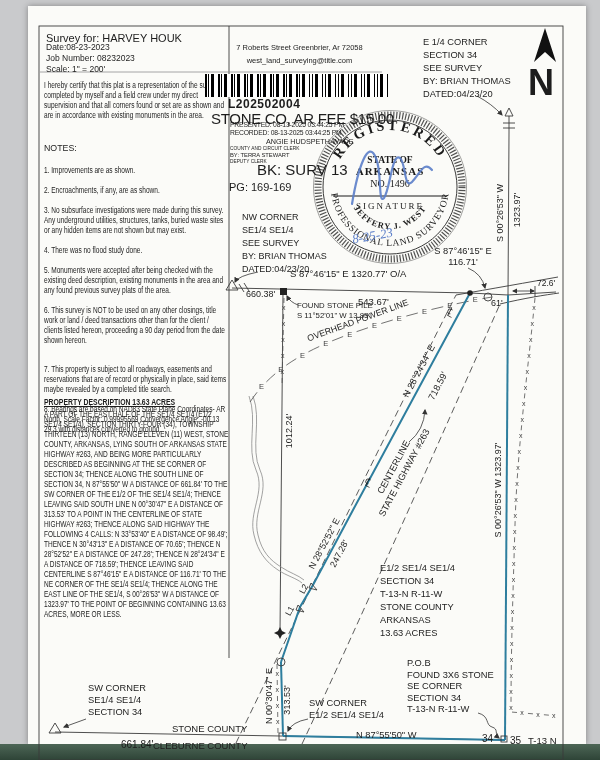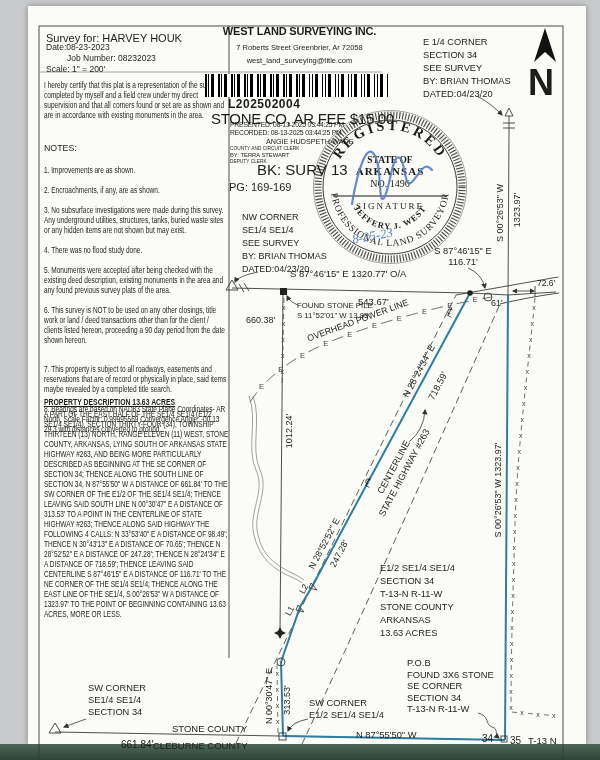--- a/index.html
+++ b/index.html
@@ -172,27 +172,26 @@
       <textPath href="#sealName" startOffset="50%" text-anchor="middle">JEFFERY J.   WEST</textPath>
     </text>
     <text x="390" y="163" text-anchor="middle" font-family="Liberation Serif,serif" font-size="9.5" font-weight="bold" fill="#1a1a1a">STATE OF</text>
     <text x="390" y="175" text-anchor="middle" font-family="Liberation Serif,serif" font-size="11" font-weight="bold" letter-spacing="1" fill="#1a1a1a">ARKANSAS</text>
     <text x="390" y="187" text-anchor="middle" font-family="Liberation Serif,serif" font-size="10" fill="#1a1a1a">NO. 1496</text>
     <line x1="333" y1="196" x2="447" y2="196" stroke="#1a1a1a" stroke-width="1.2"></line>
     <text x="390" y="209" text-anchor="middle" font-family="Liberation Serif,serif" font-size="9" letter-spacing="2" fill="#1a1a1a">SIGNATURE</text>
     <path d="M352,204 C358,168 368,138 376,158 C382,172 378,205 384,198 C390,190 392,152 400,158 C406,163 404,190 412,182 C420,174 424,160 432,170" fill="none" stroke="#5b7ec9" stroke-width="2.2" stroke-linecap="round" opacity=".9"></path>
   </svg>
 
-  <div class="lbl" style="left:212px;top:24px;width:175px;text-align:center;font-size:11px;font-weight:bold;letter-spacing:-.2px;">WEST LAND SURVEYING INC.</div>
   <div class="lbl" style="left:212px;top:43px;width:175px;text-align:center;font-size:7.5px;">7 Roberts Street  Greenbrier, Ar 72058</div>
   <div class="lbl" style="left:212px;top:56px;width:175px;text-align:center;font-size:7.5px;">west_land_surveying@title.com</div>
 
   <div class="lbl" style="left:46px;top:31px;font-size:11px;">Survey for: HARVEY HOUK</div>
   <div class="lbl" style="left:46px;top:42px;font-size:8.5px;">Date:08-23-2023</div>
-  <div class="lbl" style="left:46px;top:53px;font-size:8.5px;margin-left:21px;">Job Number: 08232023</div>
+  <div class="lbl" style="left:46px;top:53px;font-size:8.5px;">Job Number: 08232023</div>
   <div class="lbl" style="left:46px;top:64px;font-size:8.5px;">Scale: 1" = 200'</div>
 
   <div class="lbl cond" style="left:44px;top:80px;">I hereby certify that this plat is a representation of the survey completed by myself and a field crew under my direct supervision and that all corners found or set are as shown and are in accordance with existing monuments in the area.</div>
   <div class="lbl" style="left:44px;top:143px;font-size:8.8px;">NOTES:</div>
   <div class="lbl cond" style="left:44px;top:155px;">
     <div class="note">1. Improvements are as shown.</div>
     <div class="note">2. Encroachments, if any, are as shown.</div>
     <div class="note">3. No subsurface investigations were made during this survey.  Any underground utilities, structures, tanks, buried waste sites or any hidden items are not shown but may exist.</div>
     <div class="note">4. There was no flood study done.</div>
     <div class="note">5. Monuments were accepted after being checked with the existing deed description, existing monuments in the area and any found previous survey plats of the area.</div>
@@ -222,21 +221,21 @@
 SECTION 34
 SEE SURVEY
 BY: BRIAN THOMAS
 DATED:04/23/20</div>
   <div class="lbl" style="left:242px;top:211px;font-size:9px;line-height:13px;">NW CORNER
 SE1/4 SE1/4
 SEE SURVEY
 BY: BRIAN THOMAS
 DATED:04/23/20</div>
   <div class="lbl" style="left:290px;top:268px;font-size:9.5px;">S 87°46'15" E 1320.77' O/A</div>
-  <div class="lbl" style="left:246px;top:289px;font-size:9px;margin-top:26px;">660.38'</div>
+  <div class="lbl" style="left:246px;top:289px;font-size:9px;">660.38'</div>
   <div class="lbl" style="left:358px;top:296px;font-size:9.5px;">543.67'</div>
   <div class="lbl" style="left:297px;top:301px;font-size:7.8px;line-height:9.5px;">FOUND STONE PILE
 S 11°52'01" W 13.85'</div>
   <div class="lbl" style="left:426px;top:246px;width:74px;text-align:center;font-size:9.3px;line-height:11px;">S 87°46'15" E
 116.71'</div>
   <div class="lbl" style="left:491px;top:298px;font-size:9px;">61'</div>
   <div class="lbl" style="left:537px;top:278px;font-size:8.5px;">72.6'</div>
   <div class="lbl rot" style="left:501px;top:213px;font-size:9px;transform:translate(-50%,-50%) rotate(-90deg);">S 00°26'53" W</div>
   <div class="lbl rot" style="left:518px;top:210px;font-size:9px;transform:translate(-50%,-50%) rotate(-90deg);">1323.97'</div>
   <div class="lbl rot" style="left:499px;top:490px;font-size:9px;transform:translate(-50%,-50%) rotate(-90deg);">S 00°26'53" W  1323.97'</div>

